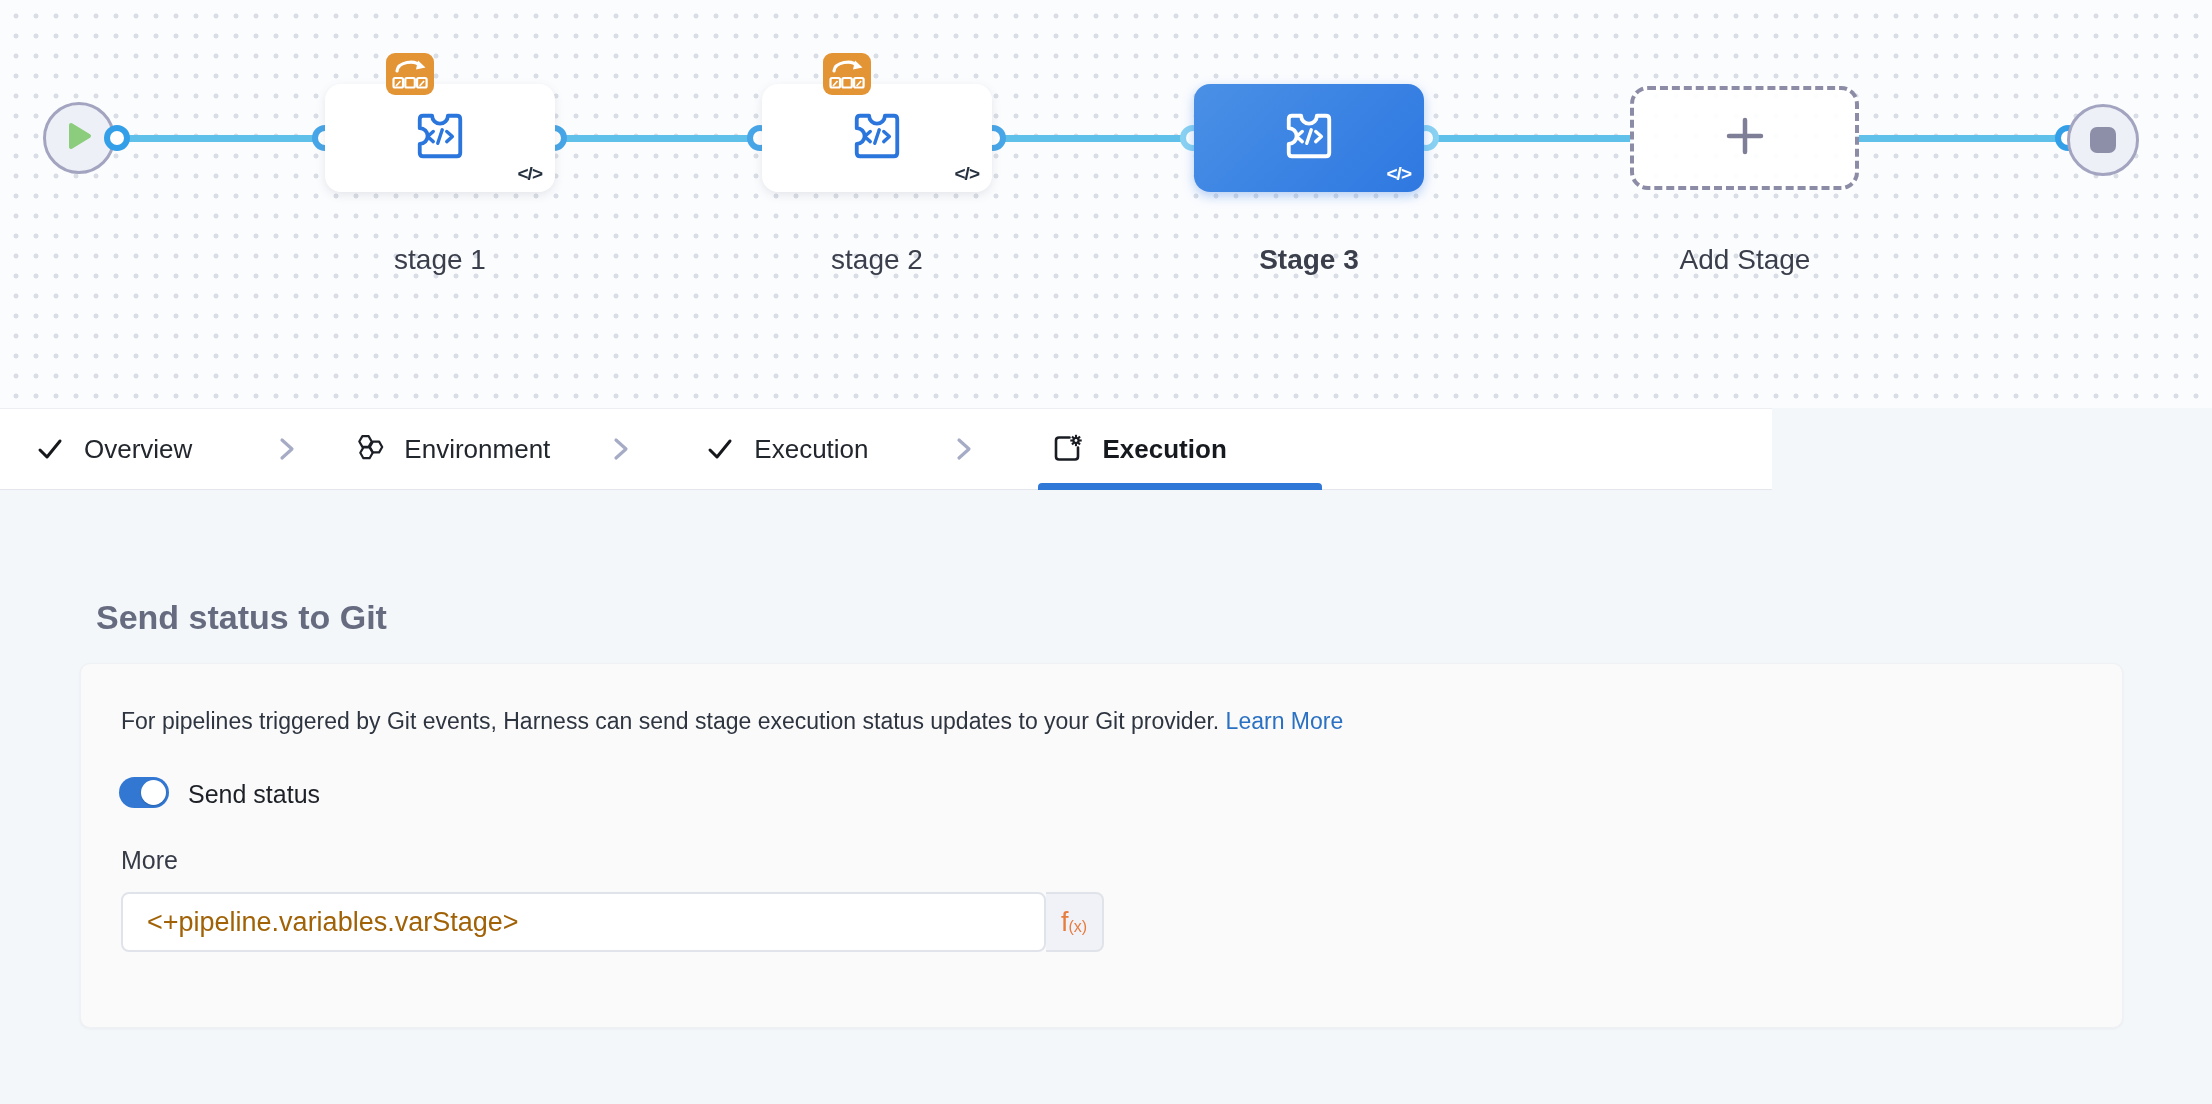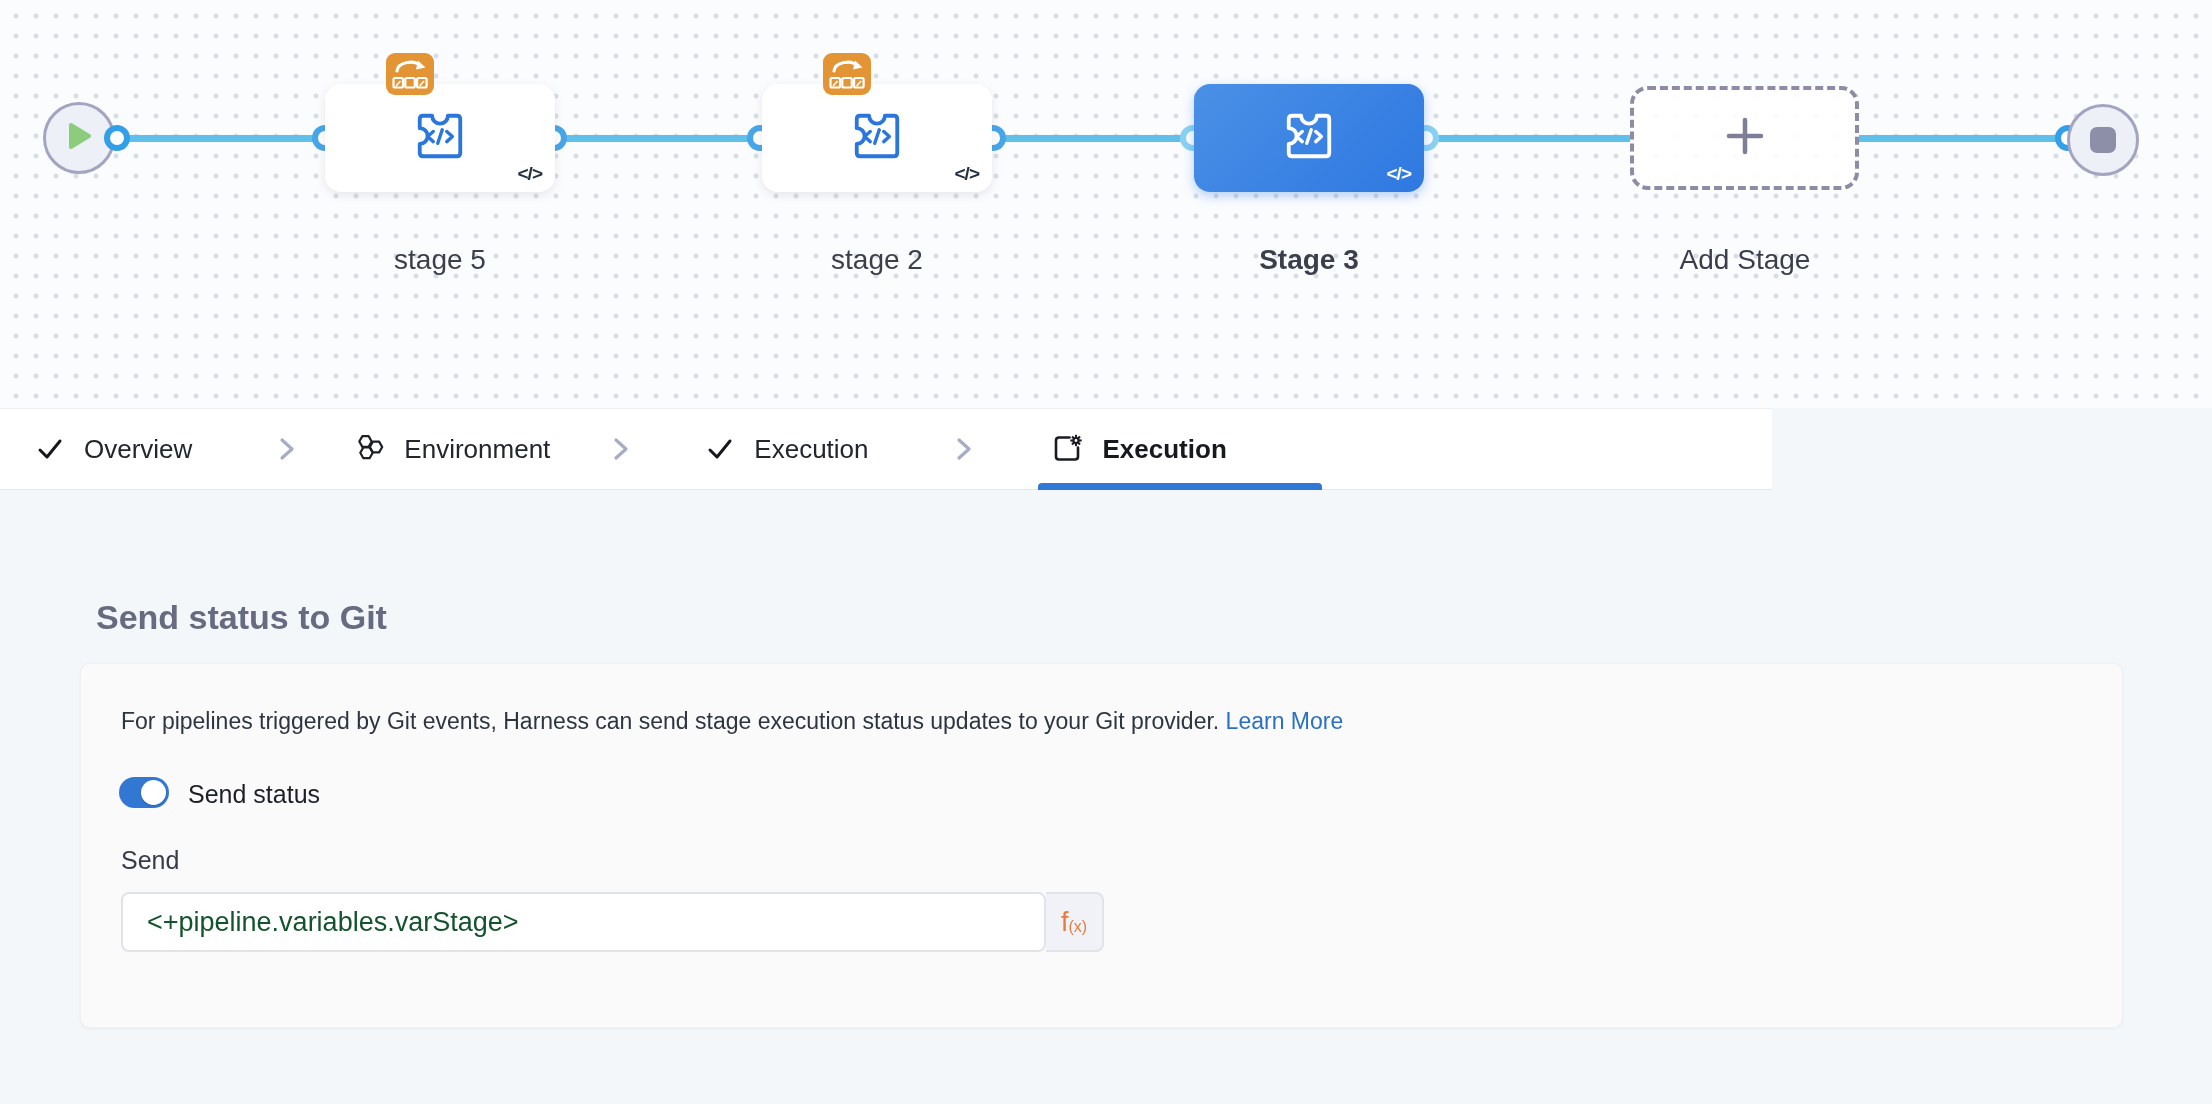--- a/index.html
+++ b/index.html
@@ -46,21 +46,21 @@
   .panel-heading { position:absolute; left:96px; top:108px; font-size:34px; font-weight:700; color:#666b80; }
   .card { position:absolute; left:80px; top:173px; width:2043px; height:365px; background:#fafafa;
     border:1px solid #f0f1f4; border-radius:10px; box-shadow:0 1px 3px rgba(40,41,61,0.05); }
   .card-desc { position:absolute; left:40px; top:44px; font-size:23px; color:#2e3540; }
   .learn-more { color:#2a70c3; text-decoration:none; cursor:pointer; }
   .toggle { position:absolute; left:38px; top:113px; width:50px; height:31px; border-radius:16px; background:#3278d3; cursor:pointer; }
   .toggle-knob { position:absolute; right:3px; top:3px; width:25px; height:25px; border-radius:50%; background:#fff; box-shadow:0 1px 2px rgba(0,0,0,0.2); }
   .toggle-label { position:absolute; left:107px; top:116px; font-size:25px; color:#1d2127; }
   .name-label { position:absolute; left:40px; top:182px; font-size:25px; font-weight:500; color:#363b47; }
   .name-input { position:absolute; left:40px; top:228px; width:925px; height:60px; background:#fff; border:2px solid #e0e3e9;
-    border-radius:8px; padding:16px 24px; font-size:27px; color:#14532d; font-family:"Liberation Sans","DejaVu Sans",sans-serif; outline:none; }
+    border-radius:8px; padding:16px 24px; font-size:27px; color:#a16207; font-family:"Liberation Sans","DejaVu Sans",sans-serif; outline:none; }
   .fx-btn { position:absolute; left:965px; top:228px; width:58px; height:60px; background:#f1f2f8; border:2px solid #e0e3e9;
     border-left:none; border-radius:0 8px 8px 0; display:flex; align-items:center; justify-content:center; cursor:pointer; color:#e87c3e; }
   .fx-main { font-size:27px; }
   .fx-sub { font-size:16px; margin-top:10px; }
 </style>
 </head>
 <body>
 
 <div class="app">
 
@@ -152,21 +152,21 @@
         <svg width="46" height="46" viewBox="0 0 46 46">
             <path d="M23 7 V39 M7 23 H39" stroke="#7e7e97" stroke-width="4.5" stroke-linecap="round"></path>
           </svg>
       </span>
     </div>
 
     <div class="round-node" style="left:2067px;top:104px;">
       <span class="stop-square"></span>
     </div>
 
-    <div class="stage-label" style="left:325px;">stage 5</div>
+    <div class="stage-label" style="left:325px;">stage 1</div>
     <div class="stage-label" style="left:762px;">stage 2</div>
     <div class="stage-label" style="left:1194px;font-weight:bold;">Stage 3</div>
     <div class="stage-label" style="left:1630px;">Add Stage</div>
   </div>
 
   <div class="tabbar">
 
     <div class="tab">
       <span style="margin-right:20px;display:flex;">
         <svg width="28" height="28" viewBox="0 0 28 28">
@@ -241,21 +241,21 @@
       <div class="card-desc">
         <span>For pipelines triggered by Git events, Harness can send stage execution status updates to your Git provider.</span>
         <a class="learn-more">Learn More</a>
       </div>
 
       <div class="toggle">
         <span class="toggle-knob"></span>
       </div>
       <span class="toggle-label">Send status</span>
 
-      <div class="name-label">Send</div>
+      <div class="name-label">More</div>
       <input class="name-input" type="text" value="&lt;+pipeline.variables.varStage&gt;" style="">
       <button class="fx-btn">
         <span class="fx-main">f</span>
         <span class="fx-sub">(x)</span>
       </button>
     </div>
   </div>
 
 </div>
 

